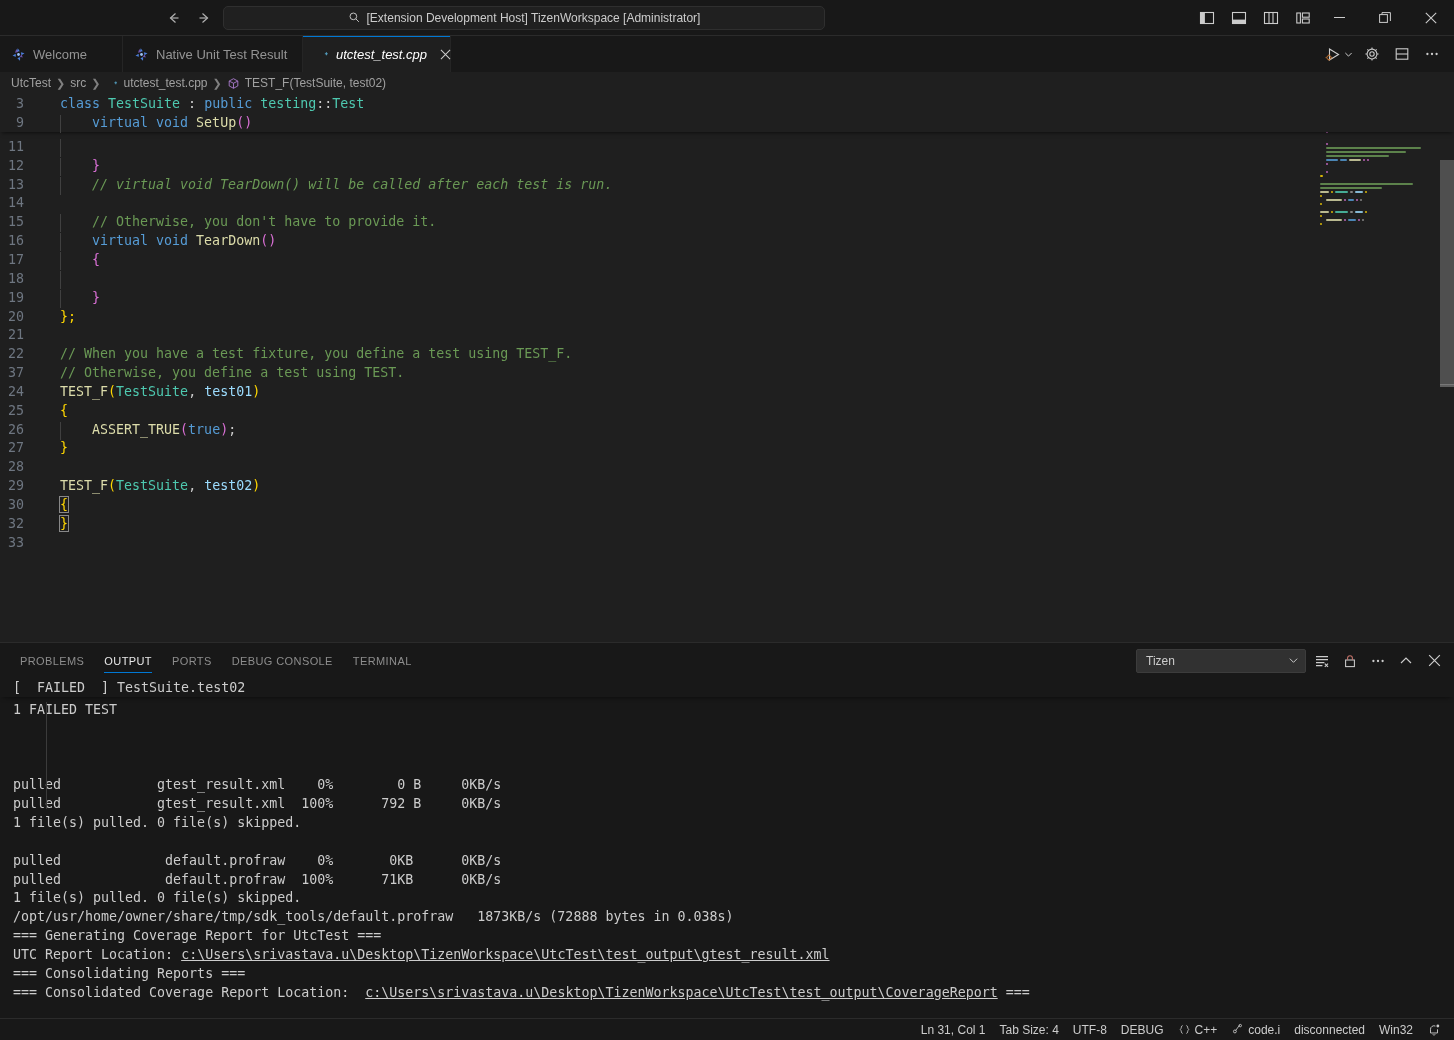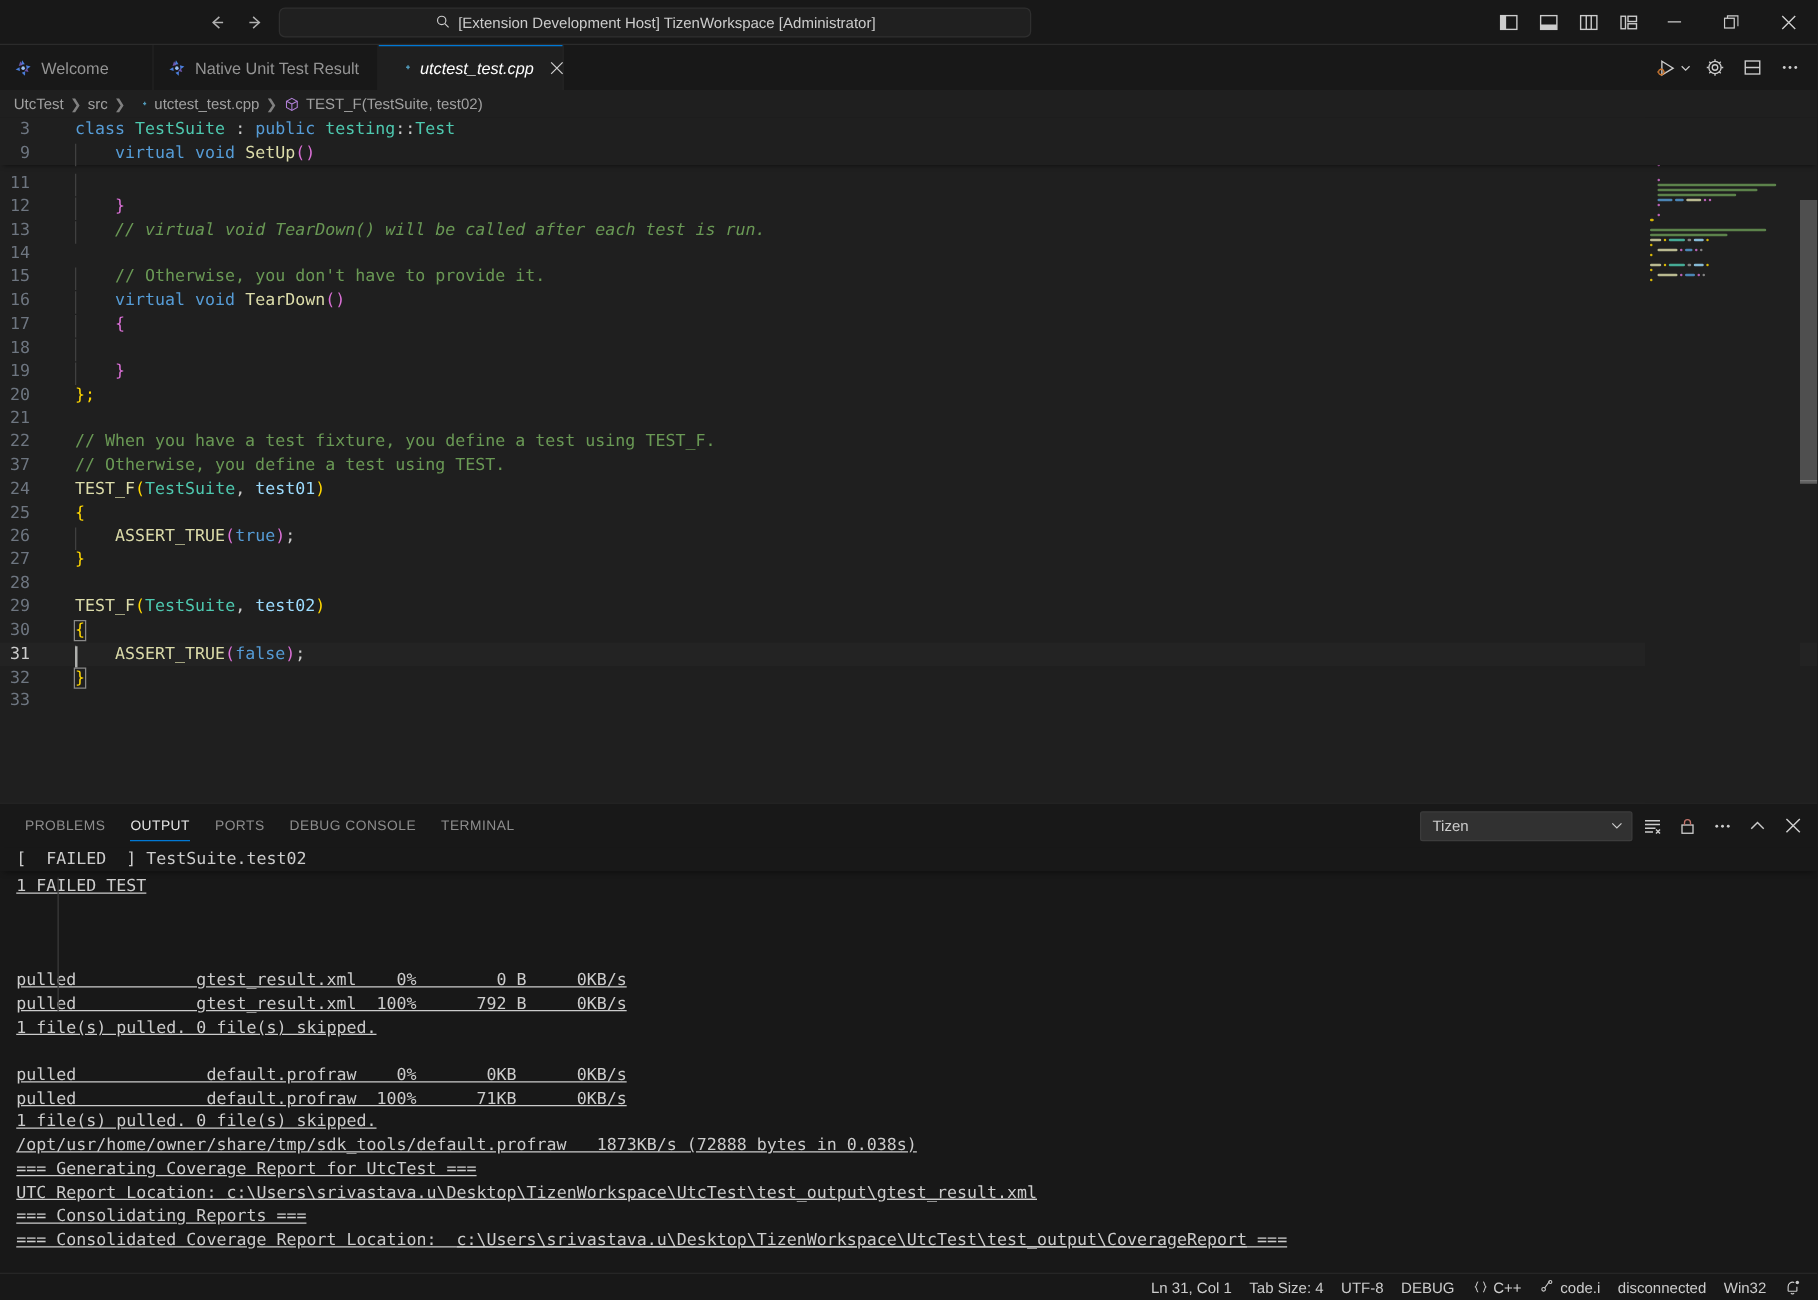--- a/index.html
+++ b/index.html
@@ -381,21 +381,20 @@
         <div class="codeline"><span class="ln">21</span><span class="ctext" style="padding-left: 14px;"><span></span></span></div>
         <div class="codeline"><span class="ln">22</span><span class="ctext" style="padding-left: 14px;"><span></span><span class="cm">// When you have a test fixture, you define a test using TEST_F.</span></span></div>
         <div class="codeline"><span class="ln">37</span><span class="ctext" style="padding-left: 14px;"><span></span><span class="cm">// Otherwise, you define a test using TEST.</span></span></div>
         <div class="codeline"><span class="ln">24</span><span class="ctext" style="padding-left: 14px;"><span></span><span class="fn">TEST_F</span><span class="br1">(</span><span class="ty">TestSuite</span><span class="op">, </span><span class="var">test01</span><span class="br1">)</span></span></div>
         <div class="codeline"><span class="ln">25</span><span class="ctext" style="padding-left: 14px;"><span></span><span class="br1">{</span></span></div>
         <div class="codeline"><span class="ln">26</span><span class="ctext" style="padding-left: 14px;"><span class="indent-guide" style="left: 14px;"></span><span>    </span><span class="fn">ASSERT_TRUE</span><span class="br2">(</span><span class="kw">true</span><span class="br2">)</span><span class="op">;</span></span></div>
         <div class="codeline"><span class="ln">27</span><span class="ctext" style="padding-left: 14px;"><span></span><span class="br1">}</span></span></div>
         <div class="codeline"><span class="ln">28</span><span class="ctext" style="padding-left: 14px;"><span></span></span></div>
         <div class="codeline"><span class="ln">29</span><span class="ctext" style="padding-left: 14px;"><span></span><span class="fn">TEST_F</span><span class="br1">(</span><span class="ty">TestSuite</span><span class="op">, </span><span class="var">test02</span><span class="br1">)</span></span></div>
         <div class="codeline"><span class="ln">30</span><span class="ctext" style="padding-left: 14px;"><span></span><span class="br1 brmatch">{</span></span></div>
-        <div class="codeline active"><span class="ln">31</span><span class="ctext" style="padding-left: 14px;"><span class="indent-guide" style="left: 14px;"></span><span class="cursor" style="left: 14px;"></span><span>    </span><span class="fn">ASSERT_TRUE</span><span class="br2">(</span><span class="kw">false</span><span class="br2">)</span><span class="op">;</span></span></div>
         <div class="codeline"><span class="ln">32</span><span class="ctext" style="padding-left: 14px;"><span></span><span class="br1 brmatch">}</span></span></div>
         <div class="codeline"><span class="ln">33</span><span class="ctext" style="padding-left: 14px;"><span></span></span></div>
       </div>
     <div class="sticky" id="sticky-area">
         <div class="codeline"><span class="ln">3</span><span class="ctext" style="padding-left: 14px;"><span></span><span class="kw">class </span><span class="ty">TestSuite</span><span class="op"> : </span><span class="kw">public </span><span class="ty">testing</span><span class="op">::</span><span class="ty">Test</span></span></div>
         <div class="codeline"><span class="ln">9</span><span class="ctext" style="padding-left: 14px;"><span class="indent-guide" style="left: 14px;"></span><span>    </span><span class="kw">virtual </span><span class="kw">void </span><span class="fn">SetUp</span><span class="br2">(</span><span class="br2">)</span></span></div>
       </div>
     <div class="minimap" id="minimap">
         <div class="mm-line">
           <span style="display: inline-block; width: 0px;"></span>
@@ -618,21 +617,21 @@
             </svg>
         </div>
         <div class="pa-btn">
           <svg width="15" height="15" viewBox="0 0 14 14" stroke="#cccccc" stroke-width="1.1">
               <path d="M2 2 L12 12 M12 2 L2 12"></path>
             </svg>
         </div>
       </div>
     </div>
     <div class="panel-body">
-      <div id="out-body" style="position:absolute;top:22px;left:0;right:0;text-decoration:underline;">
+      <div id="out-body" style="position:absolute;top:22px;left:0;right:0;">
           <div class="outline"><span>1 FAILED TEST</span></div>
           <div class="outline"><span></span></div>
           <div class="outline"><span></span></div>
           <div class="outline"><span></span></div>
           <div class="outline"><span>pulled            gtest_result.xml    0%        0 B     0KB/s</span></div>
           <div class="outline"><span>pulled            gtest_result.xml  100%      792 B     0KB/s</span></div>
           <div class="outline"><span>1 file(s) pulled. 0 file(s) skipped.</span></div>
           <div class="outline"><span></span></div>
           <div class="outline"><span>pulled             default.profraw    0%       0KB      0KB/s</span></div>
           <div class="outline"><span>pulled             default.profraw  100%      71KB      0KB/s</span></div>

